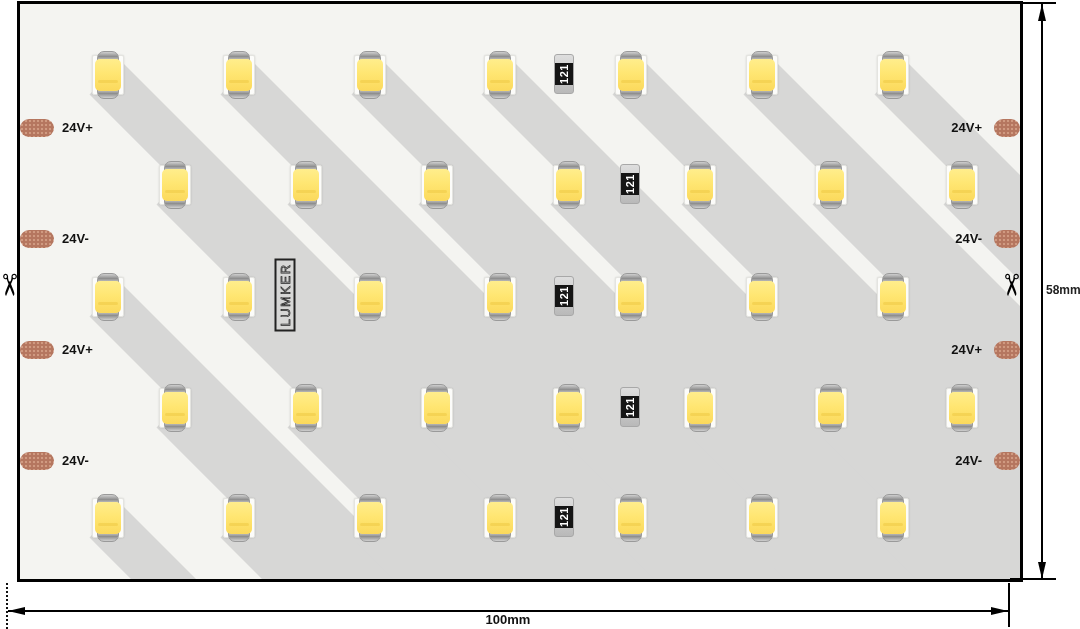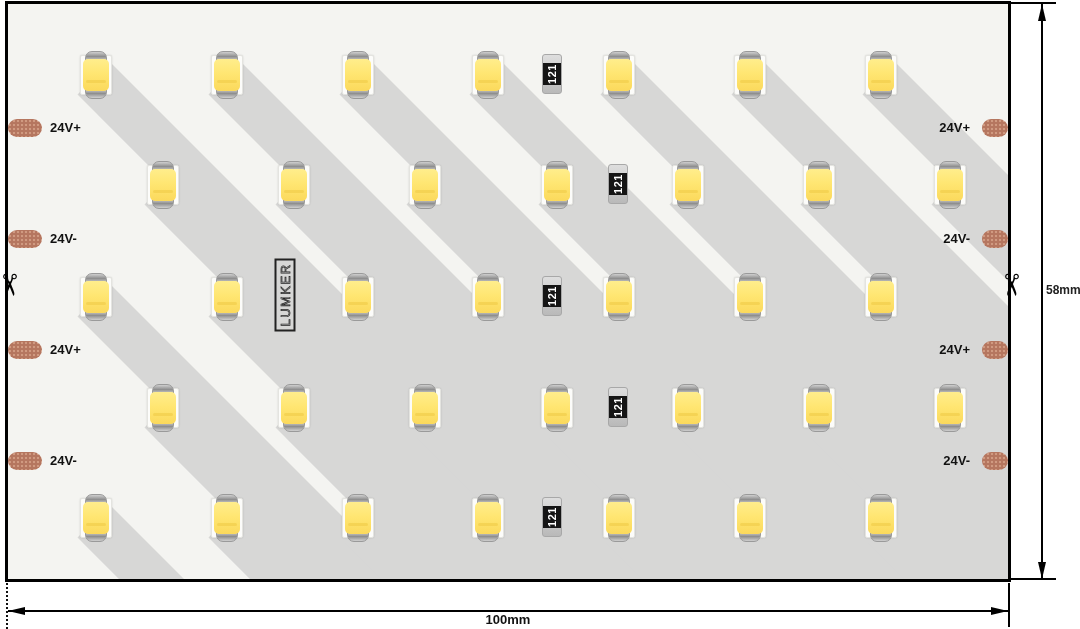--- a/index.html
+++ b/index.html
@@ -2,21 +2,21 @@
 <html style="--pcb: #f4f4f1; --shadow: #d7d7d6; --pad: #b5765f; --line: #000000;"><head>
 <meta charset="utf-8">
 <style>
   html,body{margin:0;padding:0;}
   body{
     position:relative;width:1080px;height:629px;overflow:hidden;
     background:#ffffff;font-family:"Liberation Sans",sans-serif;
   }
   
   .strip{
-    position:absolute;left:5px;top:1px;width:1006px;height:581px;
+    position:absolute;left:17px;top:1px;width:1006px;height:581px;
     box-sizing:border-box;border:3px solid var(--line,#000);
     background:var(--pcb,#f4f4f1);overflow:hidden;
   }
   .shadow{
     position:absolute;width:720px;height:46px;
     background:var(--shadow,#d7d7d6);
     transform:rotate(45deg);transform-origin:0 0;z-index:1;
   }
   
   .led{

